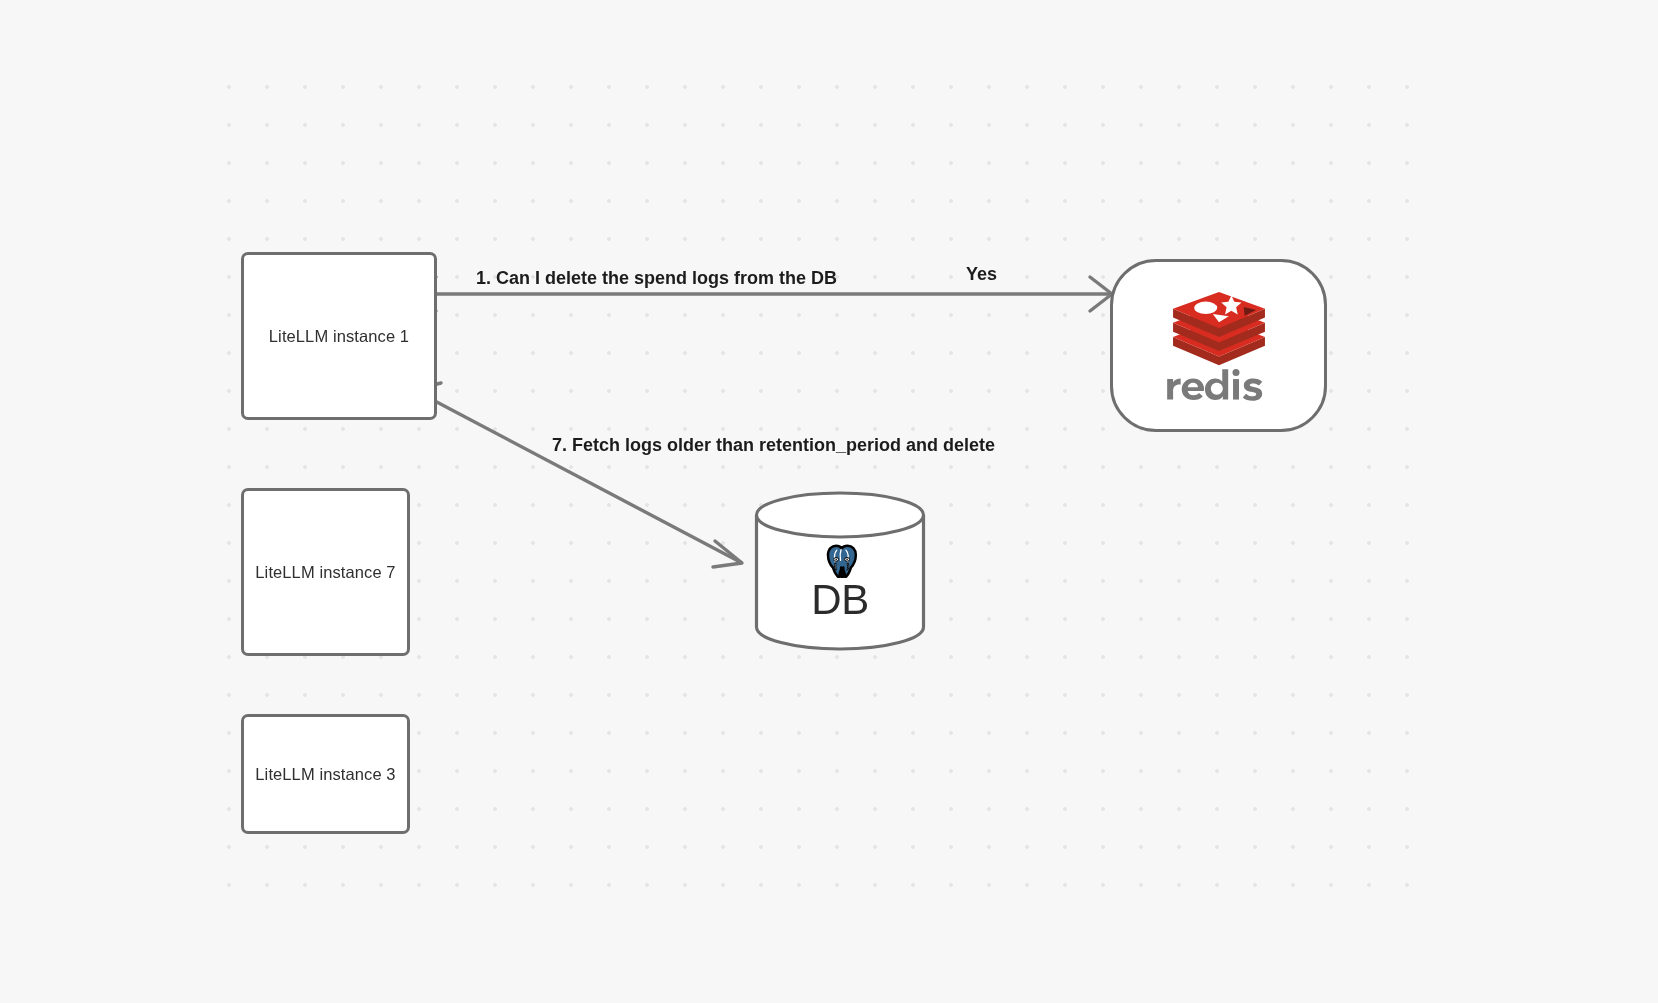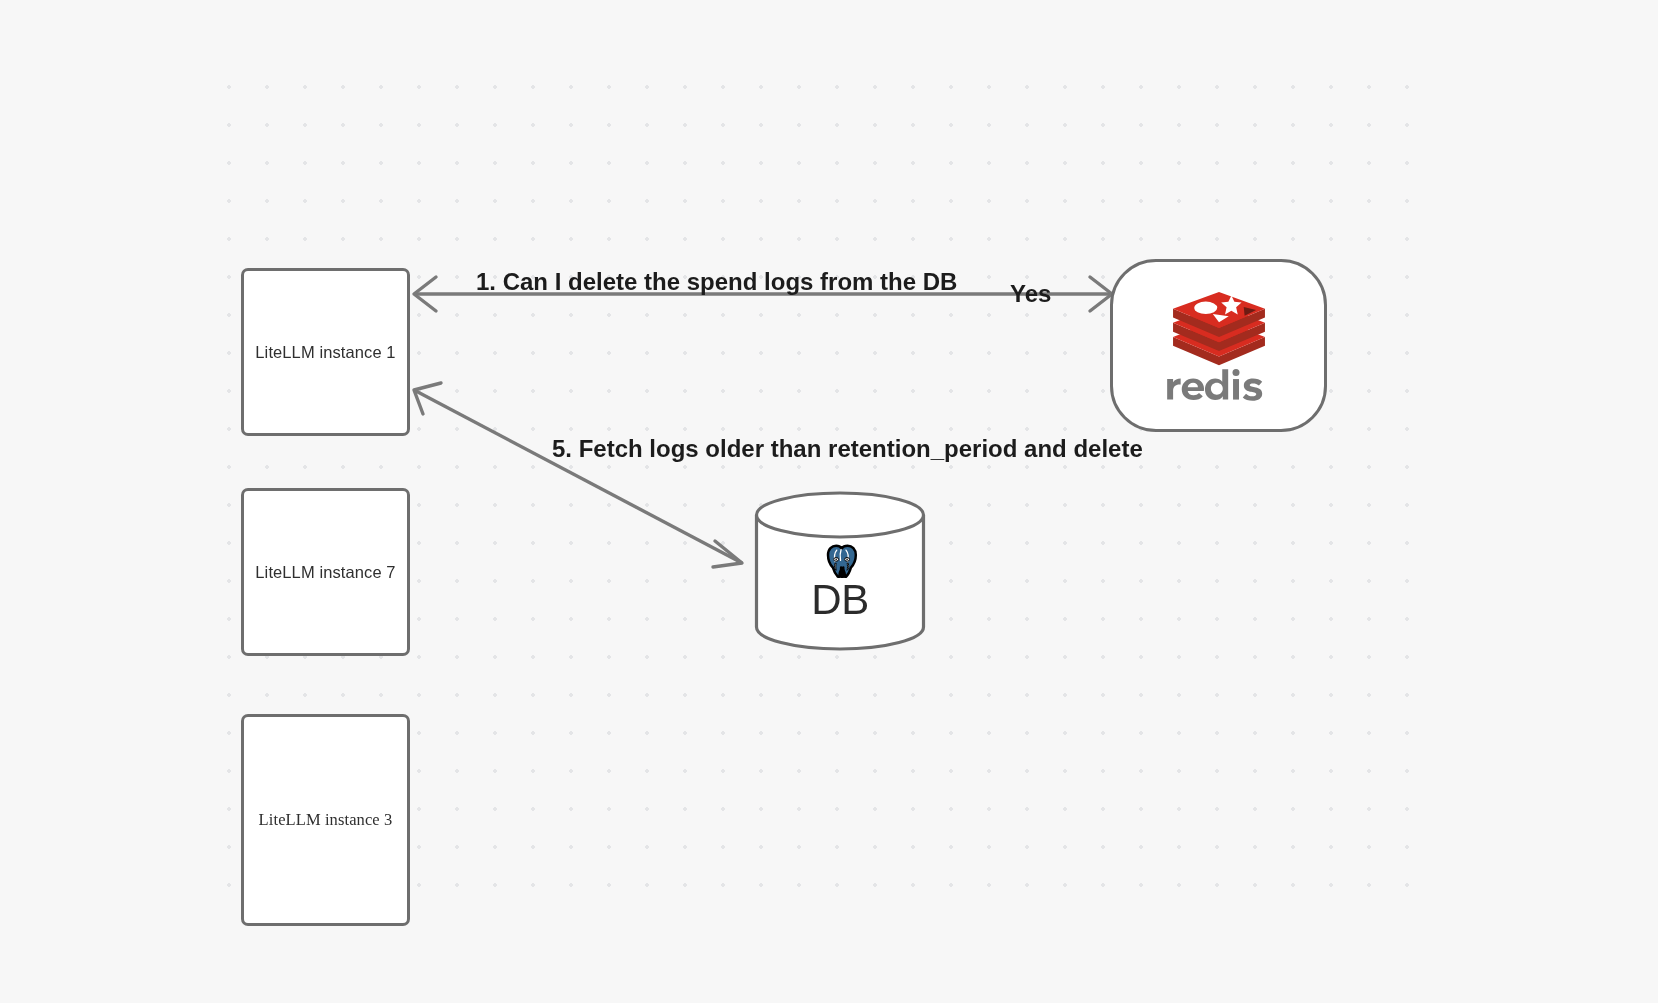--- a/index.html
+++ b/index.html
@@ -48,23 +48,23 @@
     justify-content: center;
   }
   .node-box-label {
     font-size: 16.5px;
     color: #2f2f2f;
     font-weight: 400;
     letter-spacing: .1px;
     white-space: nowrap;
   }
 
-  #node-litellm-1 { left: 241px; top: 268px; width: 169px; height: 168px; }
+  #node-litellm-1 { left: 241px; top: 252px; width: 196px; height: 168px; }
   #node-litellm-2 { left: 241px; top: 488px; width: 169px; height: 168px; }
-  #node-litellm-3 { left: 241px; top: 714px; width: 169px; height: 212px; font-family: Liberation Serif, serif; }
+  #node-litellm-3 { left: 241px; top: 714px; width: 169px; height: 120px; }
 
   
   #node-redis {
     position: absolute;
     left: 1110px;
     top: 259px;
     width: 217px;
     height: 173px;
     background: #ffffff;
     border: 3px solid #6e6e6e;
@@ -114,28 +114,28 @@
     font-size: 42px;
     color: #2b2b2b;
     font-weight: 400;
     letter-spacing: -0.5px;
     line-height: 1;
   }
 
   
   .edge-label {
     position: absolute;
-    font-size: 24px;
+    font-size: 18px;
     font-weight: bold;
     color: #1c1c1c;
     white-space: nowrap;
     letter-spacing: 0px;
   }
   #edge-label-1 { left: 476px; top: 268px; }
-  #edge-label-1-answer { left: 966px; top: 280px; margin-left: 44px; }
+  #edge-label-1-answer { left: 966px; top: 264px; }
   #edge-label-2 { left: 552px; top: 435px; }
 
   svg.edges {
     position: absolute;
     left: 0; top: 0;
     width: 1658px;
     height: 1003px;
     pointer-events: none;
     overflow: visible;
   }
@@ -163,21 +163,21 @@
       <polyline points="441,383 414,390 423,414" fill="none" stroke="#7a7a7a" stroke-width="3.4" stroke-linecap="round" stroke-linejoin="round"></polyline>
 
       <polyline points="715,541 742,563 713,567" fill="none" stroke="#7a7a7a" stroke-width="3.4" stroke-linecap="round" stroke-linejoin="round"></polyline>
     </g>
   </svg>
 
   <div class="edge-label" id="edge-label-1">1.  Can I delete the spend logs from the DB</div>
 
   <div class="edge-label" id="edge-label-1-answer">Yes</div>
 
-  <div class="edge-label" id="edge-label-2">5.  Fetch logs older than retention_period and delete</div>
+  <div class="edge-label" id="edge-label-2">7.  Fetch logs older than retention_period and delete</div>
 
   <div class="node-box" id="node-litellm-1">
     <span class="node-box-label">LiteLLM instance 1</span>
   </div>
 
   <div class="node-box" id="node-litellm-2">
     <span class="node-box-label">LiteLLM instance 7</span>
   </div>
 
   <div class="node-box" id="node-litellm-3">

